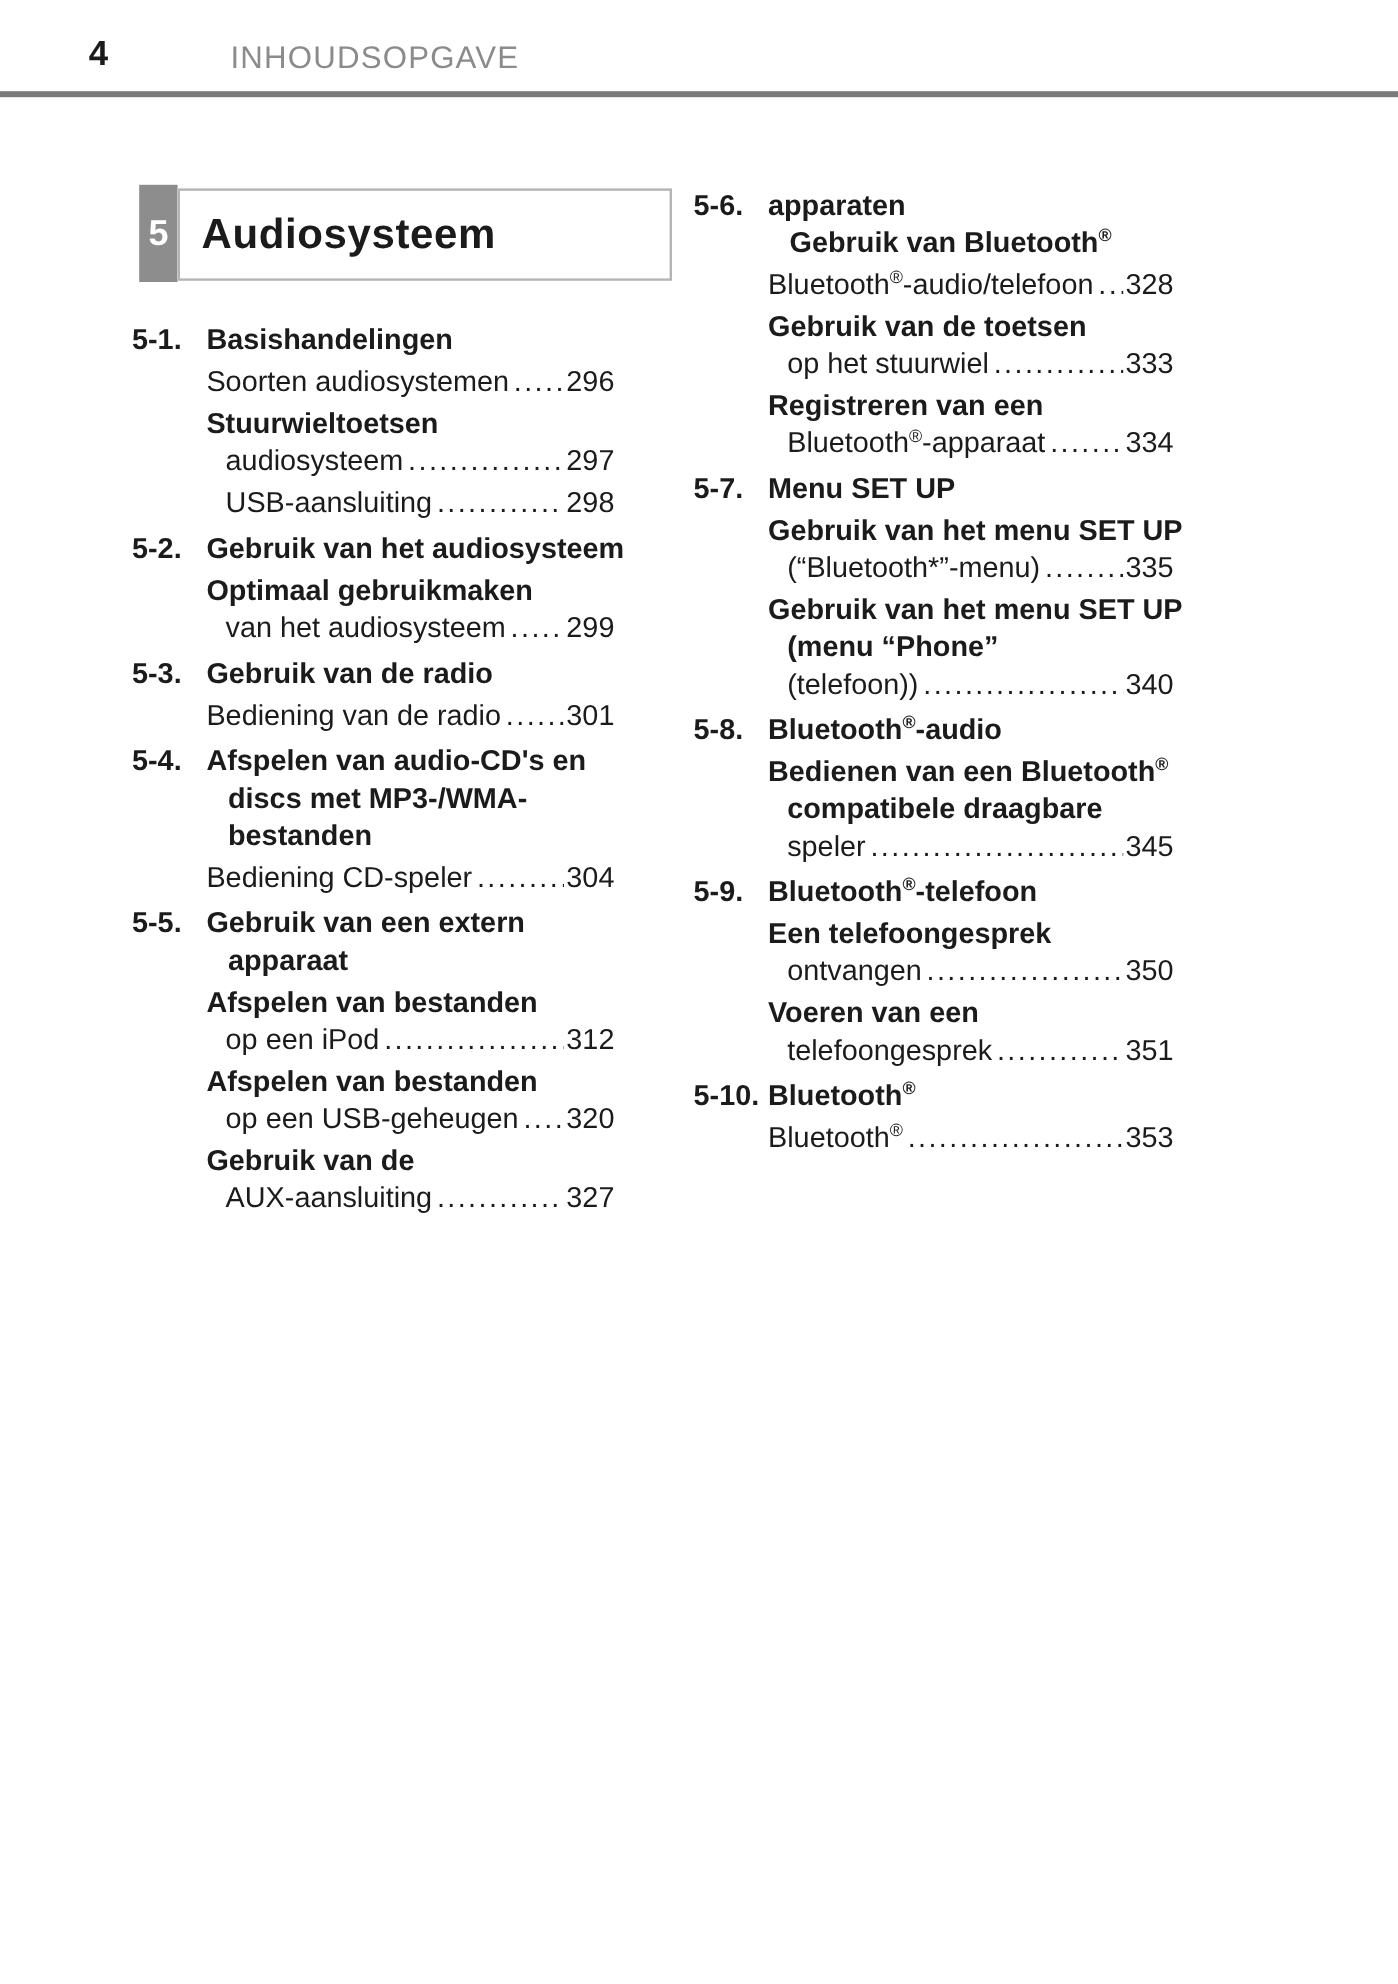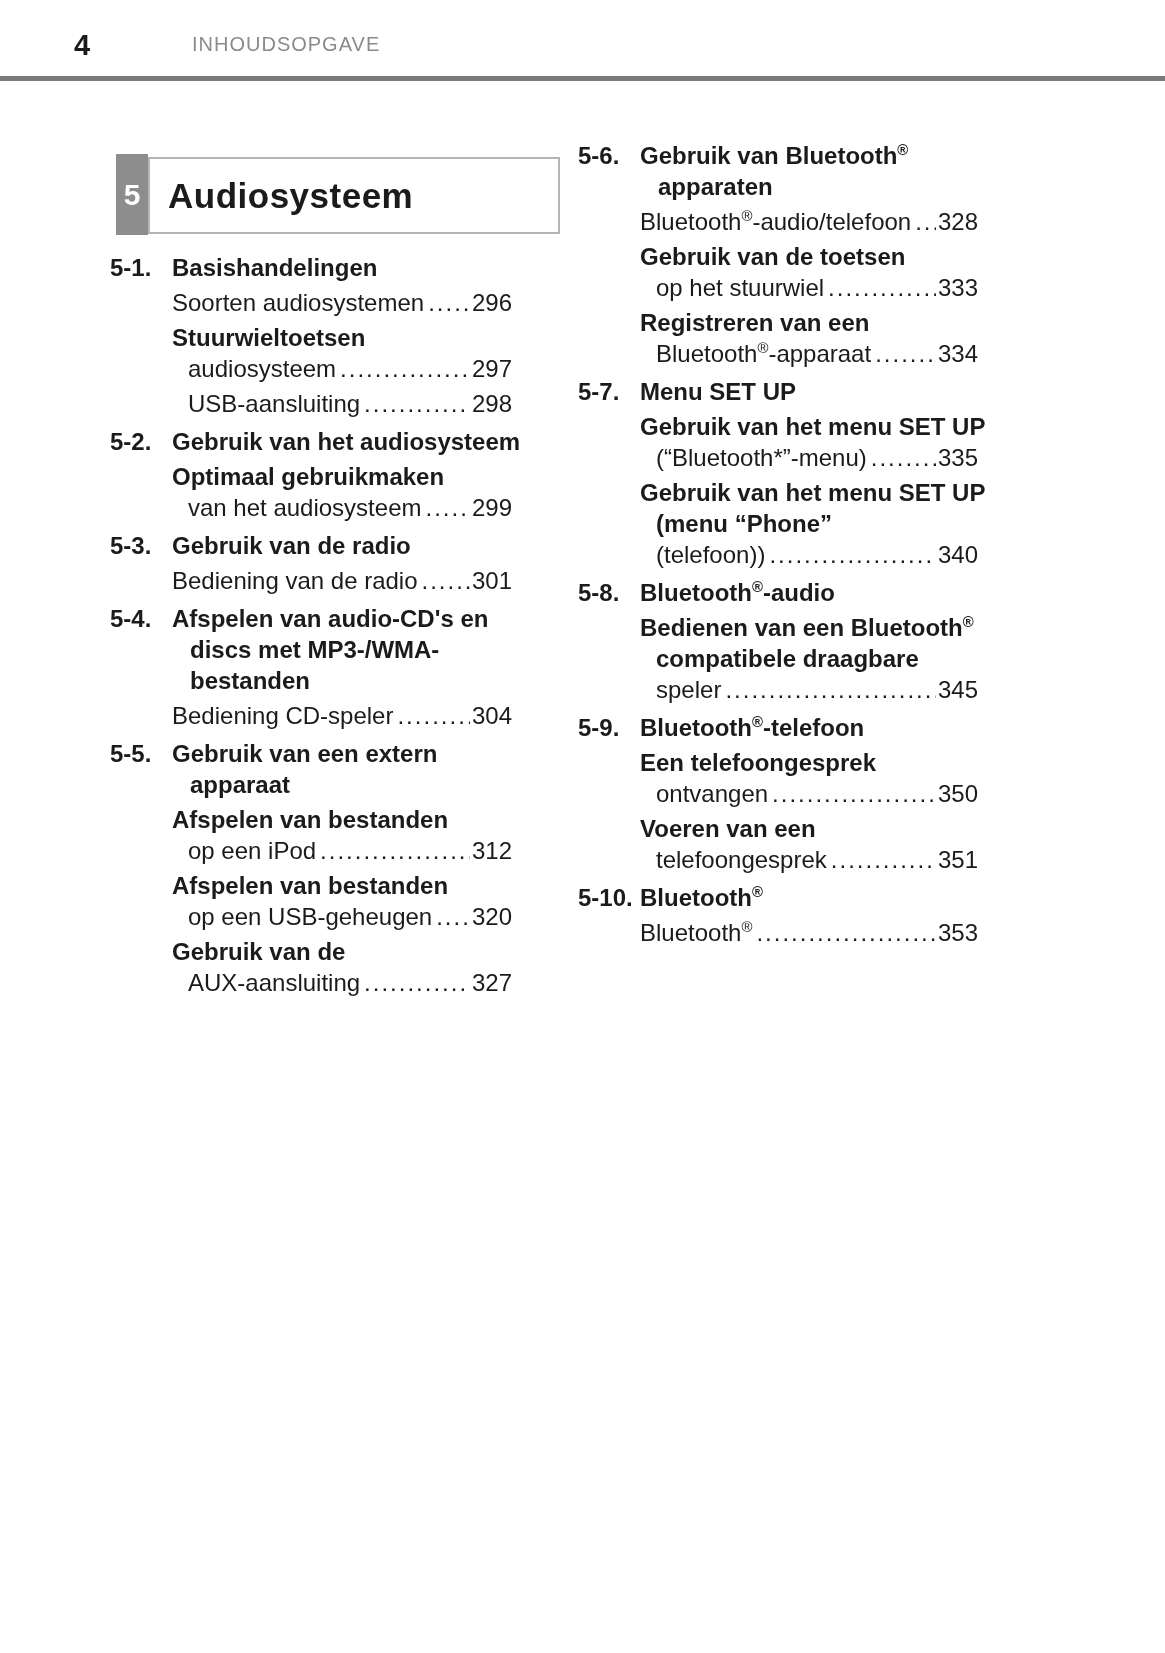--- a/index.html
+++ b/index.html
@@ -11,21 +11,21 @@
     color:var(--text,#1b1b1b);
     overflow:hidden;
   }
   
   .hdr-num{
     position:absolute;left:74px;top:29px;
     font-size:29px;font-weight:700;color:var(--text,#1b1b1b);
   }
   .hdr-title{
     position:absolute;left:192px;top:33px;
-    font-size:20px;letter-spacing:1px;
+    font-size:26px;letter-spacing:1px;
     color:var(--header-gray,#8b8b8b);
   }
   .hdr-rule{
     position:absolute;left:0;top:76px;width:1165px;height:5px;
     background:var(--rule-gray,#7a7a7a);
   }
   
   .chapter-tab{
     position:absolute;left:116px;top:154px;width:32px;height:81px;
     background:var(--tab-gray,#8d8d8d);
@@ -38,21 +38,21 @@
     border:2px solid var(--box-border,#b4b4b4);
     box-sizing:border-box;background:#fff;
     display:flex;align-items:center;padding-left:18px;
   }
   .chapter-title{font-size:35px;font-weight:700;letter-spacing:.5px;}
   
   .col{position:absolute;font-size:24px;line-height:31px;}
   .col-left{left:110px;top:252px;width:402px;}
   .col-right{left:578px;top:140px;width:400px;}
   .sec-heading{display:flex;font-weight:700;margin:7px 0 4px;}
-  .sec:first-child .sec-heading{margin-top:0;}
+  .sec:first-child .sec-heading{margin-top:16px;}
   .sec-num{flex:0 0 auto;min-width:62px;white-space:nowrap;}
   .sec-title-lines{flex:1 1 auto;}
   .sec-title-line{white-space:nowrap;}
   .sec-title-line + .sec-title-line{padding-left:18px;}
   .entry{margin-top:4px;padding-left:62px;}
   .entry-line{white-space:nowrap;font-weight:bold;}
   .entry-last{display:flex;align-items:baseline;white-space:nowrap;justify-content:center;}
   .entry-last.wrap{padding-left:16px;}
   .entry-label{flex:0 1 auto;}
   .leader{
@@ -192,22 +192,22 @@
             <span class="entry-page">327</span>
           </div>
         </div>
       </div>
     </div>
   <div class="col col-right" id="col-right">
       <div class="sec">
         <div class="sec-heading">
           <span class="sec-num">5-6.</span>
           <div class="sec-title-lines">
+            <div class="sec-title-line">apparaten</div>
             <div class="sec-title-line">Gebruik van Bluetooth<sup>®</sup></div>
-            <div class="sec-title-line">apparaten</div>
           </div>
         </div>
         <div class="entry">
           <div class="entry-last">
             <span class="entry-label">Bluetooth<sup>®</sup>-audio/telefoon</span>
             <span class="leader"></span>
             <span class="entry-page">328</span>
           </div>
         </div>
         <div class="entry">

